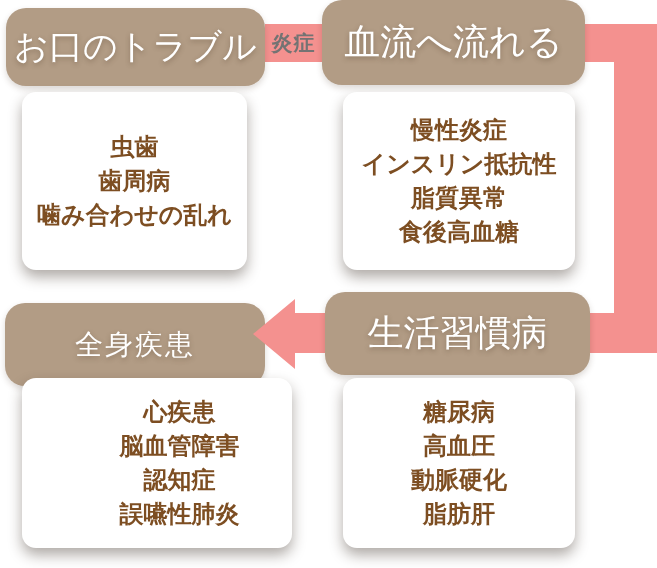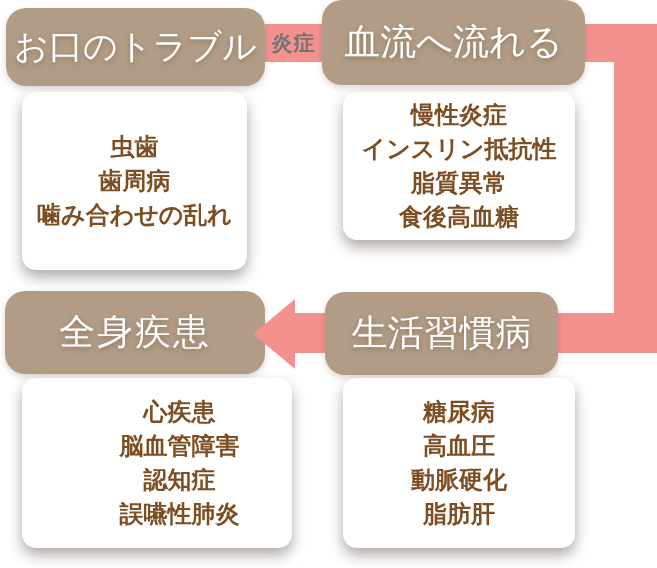--- a/index.html
+++ b/index.html
@@ -40,35 +40,35 @@
     border-radius:20px;
     display:flex;align-items:center;justify-content:center;
     color:#ffffff;
     font-family:"Liberation Serif","DejaVu Serif",serif;
     font-weight:400;
     text-shadow:0 2px 5px rgba(70,50,30,.35);
     box-shadow:0 3px 6px rgba(60,40,20,.18);
   }
   .hdr-tl{left:6px;top:8px;width:259px;height:78px;font-size:34px;}
   .hdr-tr{left:322px;top:0;width:263px;height:85px;font-size:36px;}
-  .hdr-bl{left:5px;top:291px;width:260px;height:83px;font-size:36px;letter-spacing:2px;}
-  .hdr-br{left:325px;top:292px;width:233px;height:83px;font-size:36px;text-align:center;}
+  .hdr-bl{left:5px;top:303px;width:260px;height:83px;font-size:28px;letter-spacing:2px;}
+  .hdr-br{left:325px;top:292px;width:265px;height:83px;font-size:36px;text-align:center;}
   
   .card{
     position:absolute;z-index:2;
     background:#ffffff;
     border-radius:14px;
     box-shadow:0 7px 14px rgba(45,32,20,.38);
     display:flex;flex-direction:column;align-items:center;justify-content:center;
     color:var(--ink);
     font-size:24px;line-height:34px;font-weight:700;
     text-align:center;
   }
   .card-tl{left:22px;top:92px;width:225px;height:178px;}
-  .card-tr{left:343px;top:92px;width:232px;height:148px;}
+  .card-tr{left:343px;top:92px;width:232px;height:178px;}
   .card-bl{left:22px;top:378px;width:225px;height:170px;padding-left:45px;}
   .card-br{left:343px;top:378px;width:232px;height:170px;}
   .card .line{white-space:nowrap;}
 </style>
 </head>
 <body>
 
 <div id="canvas">
 
   <div class="band band-top"></div>

